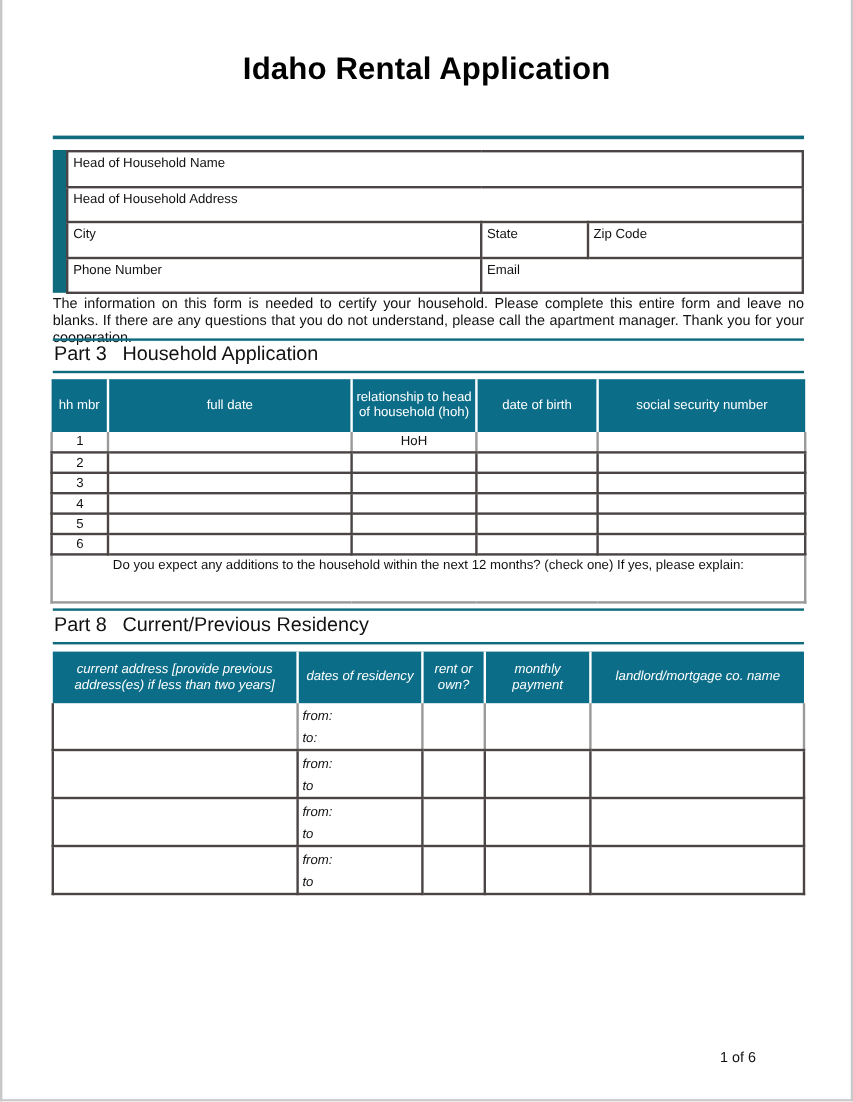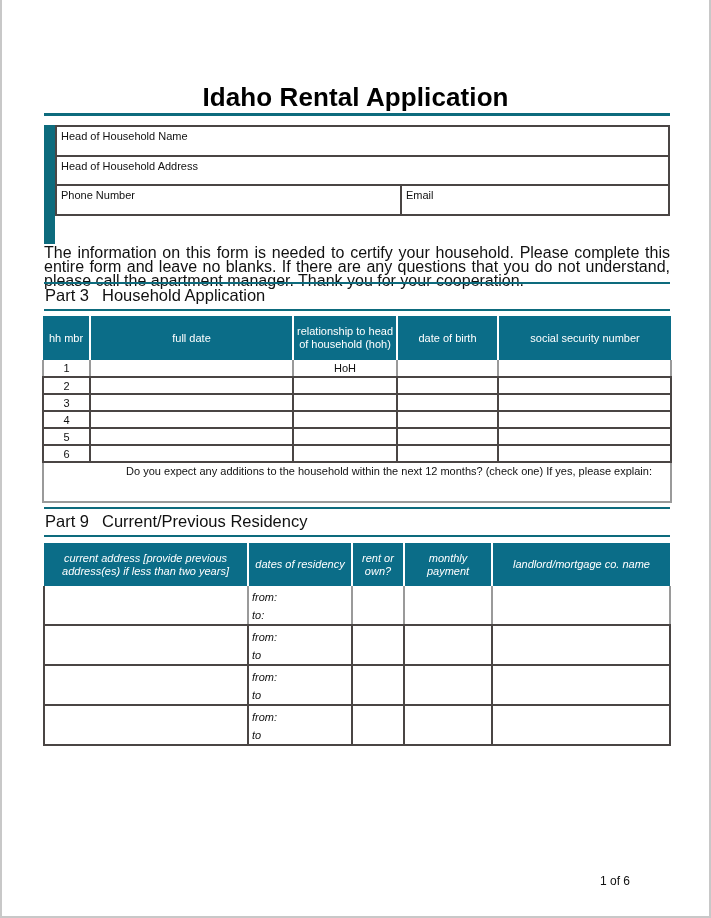--- a/index.html
+++ b/index.html
@@ -5,21 +5,21 @@
     * { box-sizing: border-box; margin: 0; padding: 0; }
     html, body { width: 711px; height: 918px; background: #ffffff; overflow: hidden; }
     body { font-family: "Liberation Sans", sans-serif; color: #111; position: relative; }
     .page {
       position: absolute; left: 0; top: 0; width: 711px; height: 918px;
       border-left: 2px solid #c8c8c8; border-right: 2px solid #c8c8c8; border-bottom: 2px solid #c8c8c8;
       background: #fff;
     }
     .title {
       position: absolute; left: 0; right: 0; top: 42px; text-align: center;
-      font-size: 26px; font-weight: bold; color: #000; letter-spacing: 0.1px; margin-top: 40px;
+      font-size: 26px; font-weight: bold; color: #000; letter-spacing: 0.1px;
     }
     .rule {
       position: absolute; left: 42px; width: 626px; height: 3px; background: #0d6b7d;
     }
     .rule.thin { height: 2px; }
 
     
     .info {
       position: absolute; left: 42px; top: 125px; width: 626px; height: 84px;
     }
@@ -28,21 +28,21 @@
     }
     .info table {
       position: absolute; left: 11px; top: 0; width: 615px; border-collapse: collapse;
     }
     .info td {
       border: 2px solid #4a4544; height: 29.5px; vertical-align: top;
       font-size: 11px; padding: 3px 4px; color: #111;
     }
     .notice {
       position: absolute; left: 42px; top: 246px; width: 626px;
-      font-size: 16px; line-height: 14px; color: #111; text-align: justify;
+      font-size: 12px; line-height: 14px; color: #111; text-align: justify;
     }
     .section-heading {
       position: absolute; left: 43px; font-size: 16.5px; color: #111;
     }
     .section-heading .num { display: inline-block; width: 57px; }
 
     
     .t1 {
       position: absolute; left: 40px; top: 316px; width: 628px; border-collapse: collapse;
       table-layout: fixed;
@@ -50,21 +50,21 @@
     .t1 th {
       background: #0b6d88; color: #fff; font-weight: normal; font-size: 11px;
       height: 44px; border-left: 2px solid #fff; line-height: 13px; padding: 0 2px;
     }
     .t1 th:first-child { border-left: none; }
     .t1 td {
       border: 2px solid #4a4544; height: 17px; font-size: 11px; text-align: center; padding: 0;
     }
     .t1 tr.first td { border-top: none; border-color: #9a9a9a; border-bottom-color: #4a4544; }
     .t1 td.note {
-      text-align: right; vertical-align: top; height: 40px; padding: 2px 18px;
+      text-align: center; vertical-align: top; height: 40px; padding: 2px 18px;
       border: 2px solid #9a9a9a; border-top: 2px solid #4a4544;
     }
 
     
     .t2 {
       position: absolute; left: 41px; top: 543px; width: 626px; border-collapse: collapse;
       table-layout: fixed;
       font-style: italic;
     }
     .t2 th {
@@ -102,20 +102,25 @@
           <col style="width:180px">
         </colgroup>
       <tbody>
           <tr>
         <td colspan="3"><span>Head of Household Name</span></td>
       </tr>
       <tr>
         <td colspan="3"><span>Head of Household Address</span></td>
       </tr>
       <tr>
+        <td><span>City</span></td>
+        <td><span>State</span></td>
+        <td><span>Zip Code</span></td>
+      </tr>
+      <tr>
         <td><span>Phone Number</span></td>
         <td colspan="2"><span>Email</span></td>
       </tr>
     </tbody>
       </table>
   </div>
 
   <div class="notice">The information on this form is needed to certify your household. Please complete this entire form and leave no blanks. If there are any questions that you do not understand, please call the apartment manager. Thank you for your cooperation.</div>
 
   <div class="rule thin" style="top:282px;"></div>
@@ -185,21 +190,21 @@
         <td></td>
       </tr>
       <tr>
         <td class="note" colspan="5"><span>Do you expect any additions to the household within the next 12 months? (check one) If yes, please explain:</span></td>
       </tr>
     </tbody>
   </table>
 
   <div class="rule thin" style="top:507px;"></div>
   <div class="section-heading" style="top:512px;">
-    <span class="num">Part 9</span><span>Current/Previous Residency</span>
+    <span class="num">Part 8</span><span>Current/Previous Residency</span>
   </div>
   <div class="rule thin" style="top:535px;"></div>
 
   <table class="t2">
     <colgroup>
       <col style="width:204px">
         <col style="width:104px">
         <col style="width:52px">
         <col style="width:88px">
         <col style="width:178px">

